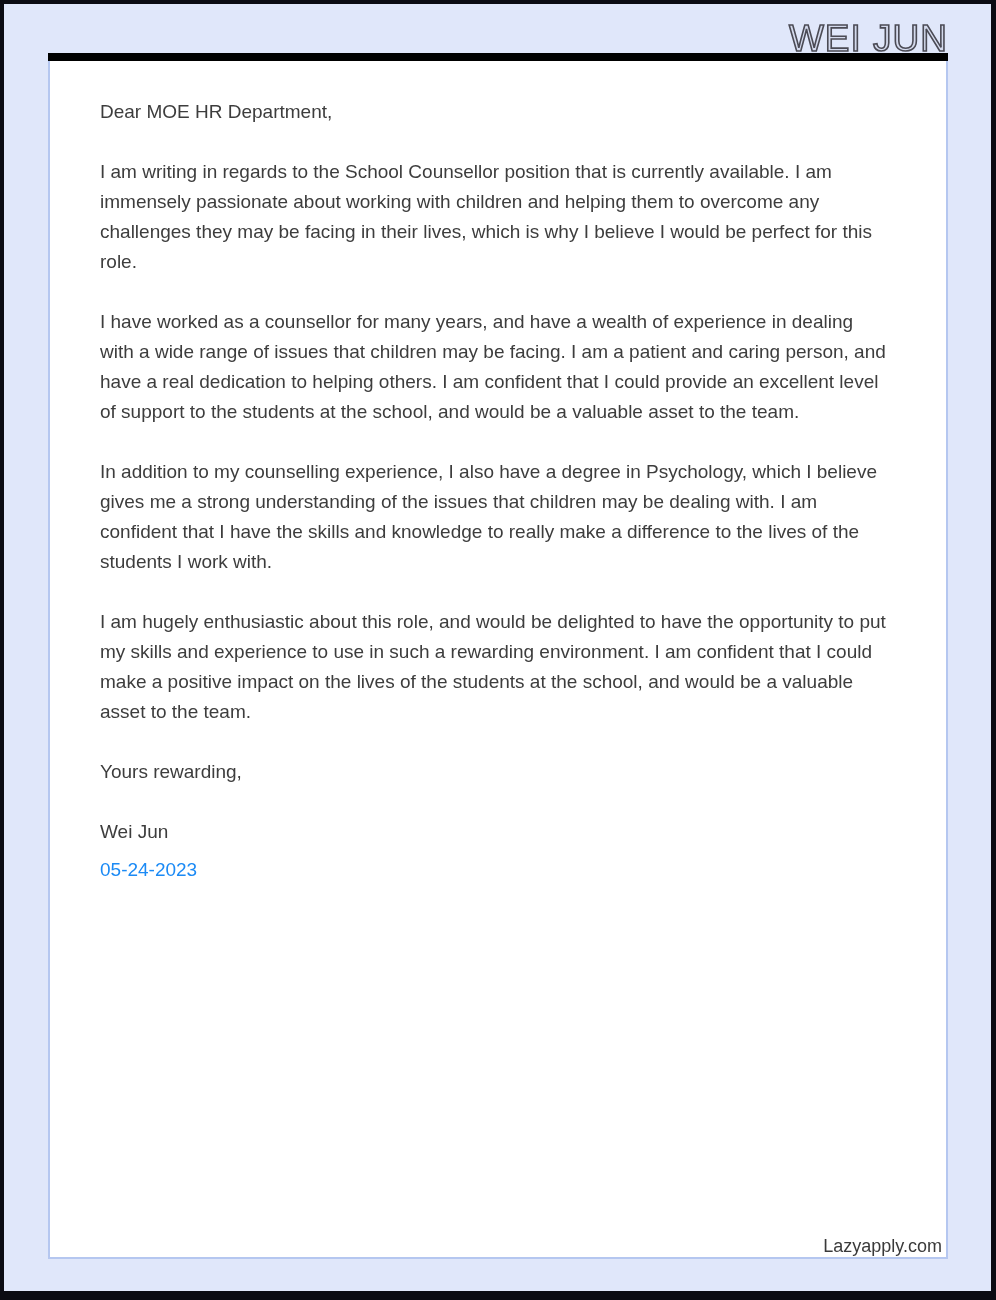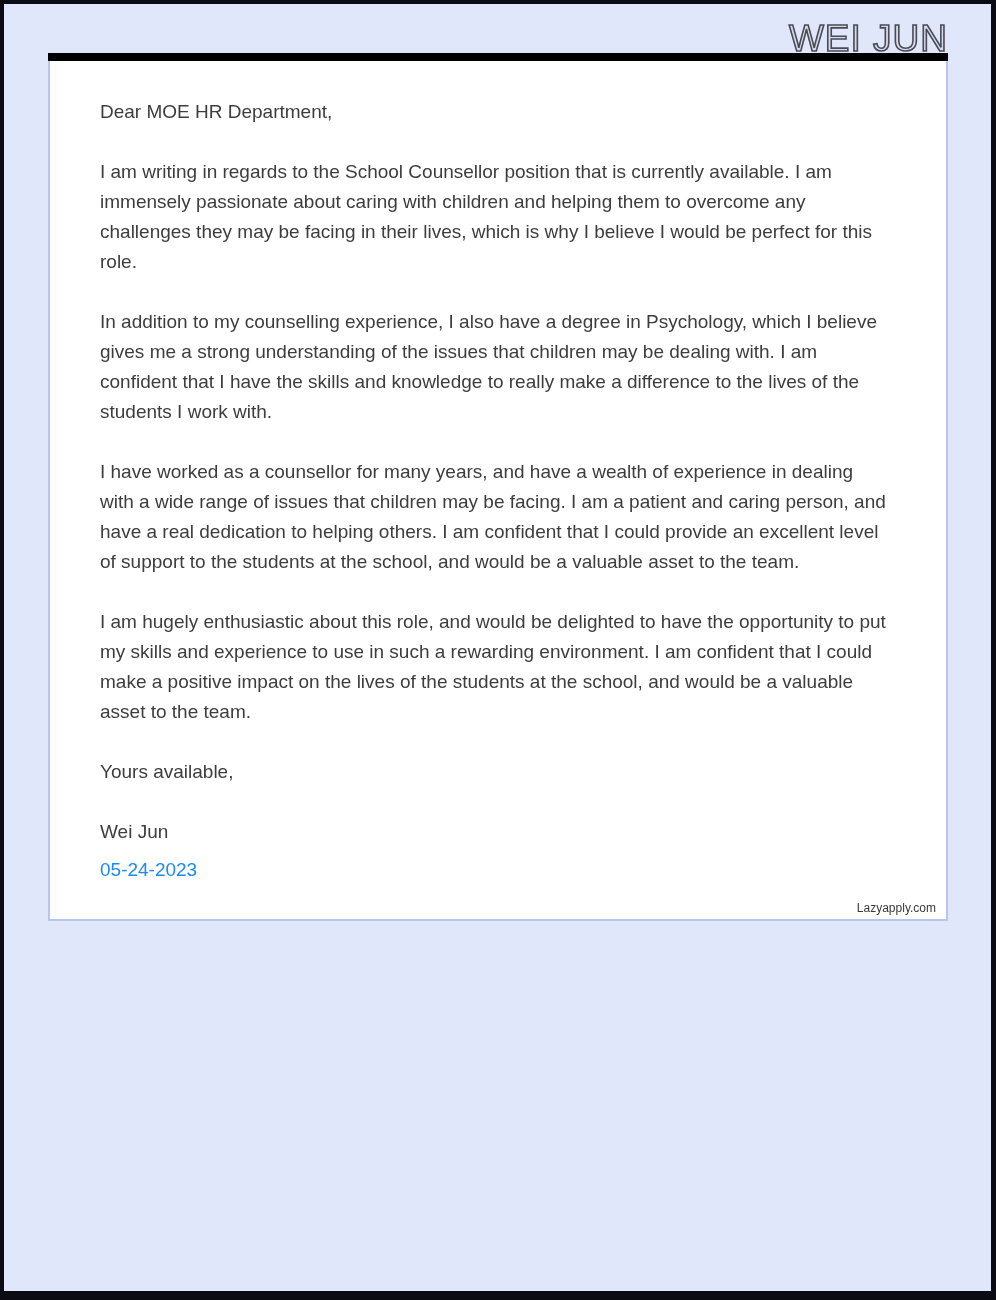--- a/index.html
+++ b/index.html
@@ -30,66 +30,66 @@
     -webkit-text-stroke: 1.6px #4b4b55;
     margin-bottom: -4px;
   }
   .letter-wrap {
     margin: 0 43px 0 44px;
     border-top: 8px solid #000000;
   }
   .letter {
     position: relative;
     box-sizing: border-box;
-    height: 860px;
+    height: 1198px;
     background: #ffffff;
     border: 2px solid #b5c7f0;
     border-top: none;
     padding: 36px 56px 8px 50px;
     color: #3d3d3d;
   }
   .letter p {
     margin: 0 0 30px 0;
     font-size: 19px;
     line-height: 30px;
     color: #3d3d3d;
   }
   .letter p.signature-name { margin-bottom: 8px; }
   .letter p.letter-date { margin-bottom: 12px; color: #1b8af5; }
   .watermark {
     position: absolute;
-    right: 10px;
+    right: 4px;
     bottom: 1px;
-    font-size: 12px;
+    font-size: 18px;
     line-height: 20px;
     color: #3a3a3a;
   }
 </style>
 </head>
 <body>
 
 <div class="header">
   <div class="header-name">WEI JUN</div>
 </div>
 
 <div class="letter-wrap">
   <div class="letter">
 
     <p>Dear MOE HR Department,</p>
 
-    <p>I am writing in regards to the School Counsellor position that is currently available. I am immensely passionate about caring with children and helping them to overcome any challenges they may be facing in their lives, which is why I believe I would be perfect for this role.</p>
+    <p>I am writing in regards to the School Counsellor position that is currently available. I am immensely passionate about working with children and helping them to overcome any challenges they may be facing in their lives, which is why I believe I would be perfect for this role.</p>
+
+    <p>I have worked as a counsellor for many years, and have a wealth of experience in dealing with a wide range of issues that children may be facing. I am a patient and caring person, and have a real dedication to helping others. I am confident that I could provide an excellent level of support to the students at the school, and would be a valuable asset to the team.</p>
 
     <p>In addition to my counselling experience, I also have a degree in Psychology, which I believe gives me a strong understanding of the issues that children may be dealing with. I am confident that I have the skills and knowledge to really make a difference to the lives of the students I work with.</p>
-
-    <p>I have worked as a counsellor for many years, and have a wealth of experience in dealing with a wide range of issues that children may be facing. I am a patient and caring person, and have a real dedication to helping others. I am confident that I could provide an excellent level of support to the students at the school, and would be a valuable asset to the team.</p>
 
     <p>I am hugely enthusiastic about this role, and would be delighted to have the opportunity to put my skills and experience to use in such a rewarding environment. I am confident that I could make a positive impact on the lives of the students at the school, and would be a valuable asset to the team.</p>
 
 
-    <p>Yours available,</p>
+    <p>Yours rewarding,</p>
 
     <p class="signature-name">Wei Jun</p>
 
     <p class="letter-date">05-24-2023</p>
 
     <div class="watermark">Lazyapply.com</div>
   </div>
 </div>
 
 </body></html>

